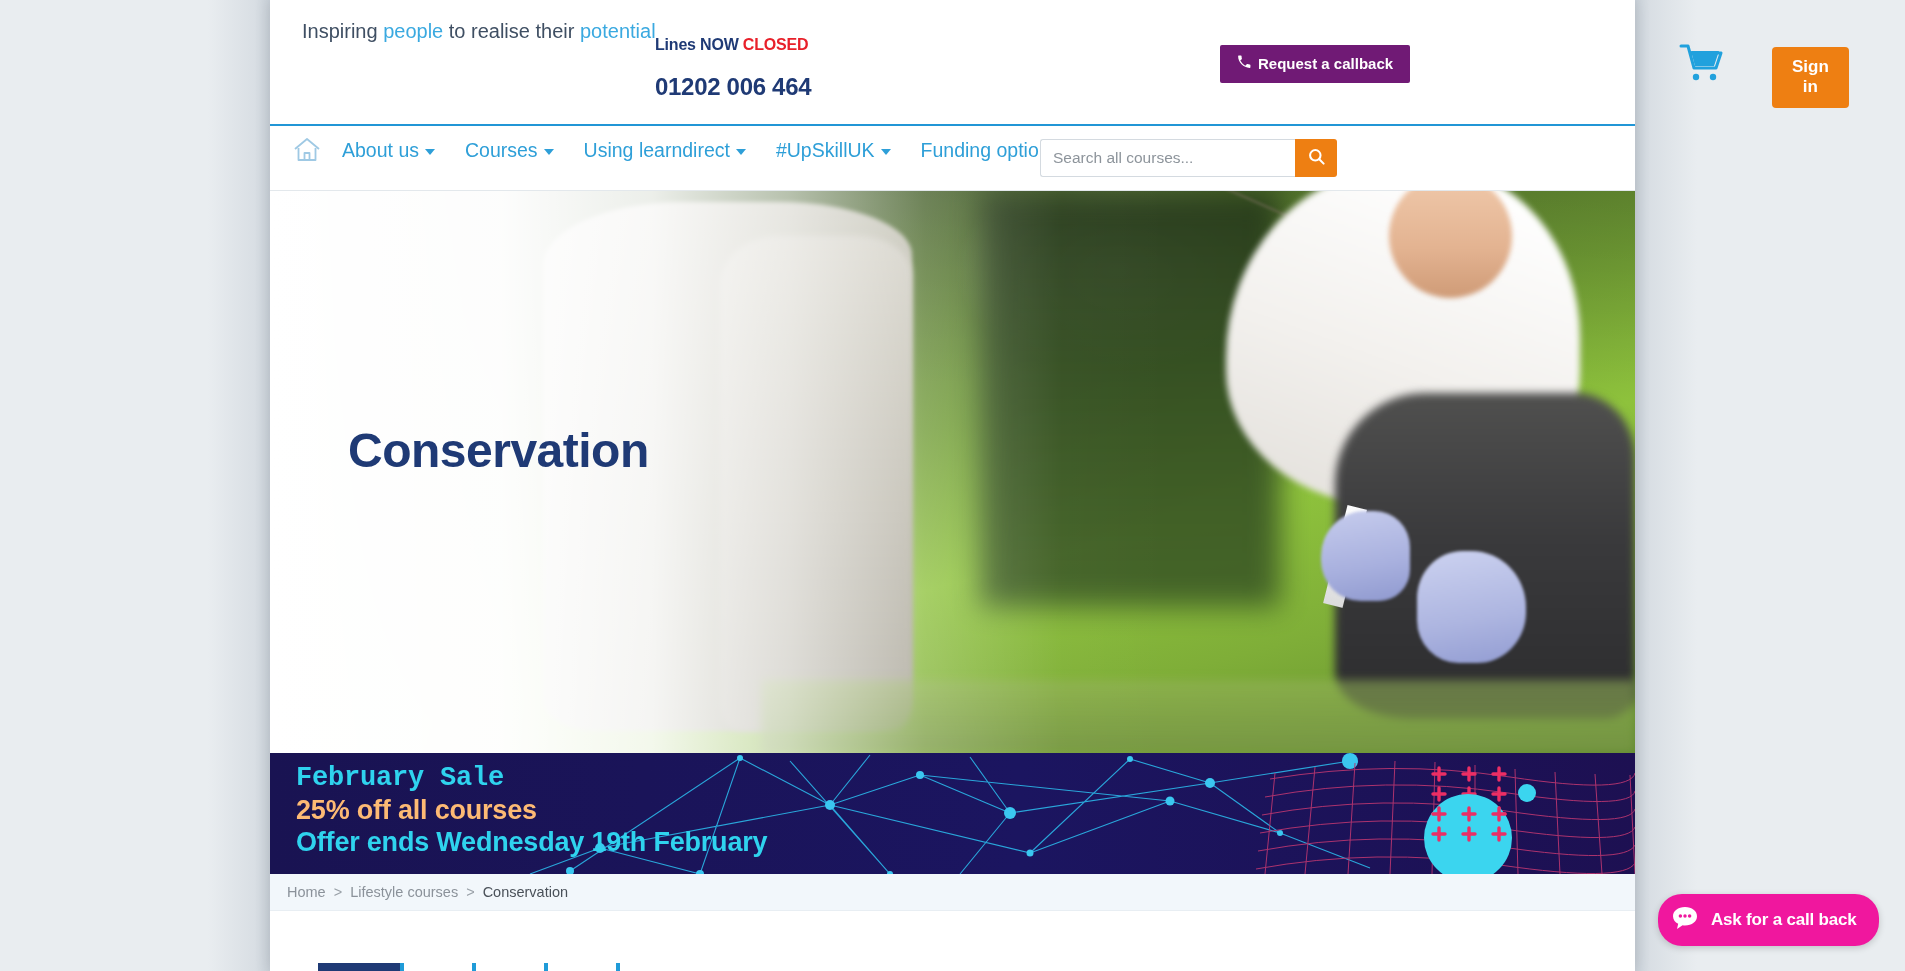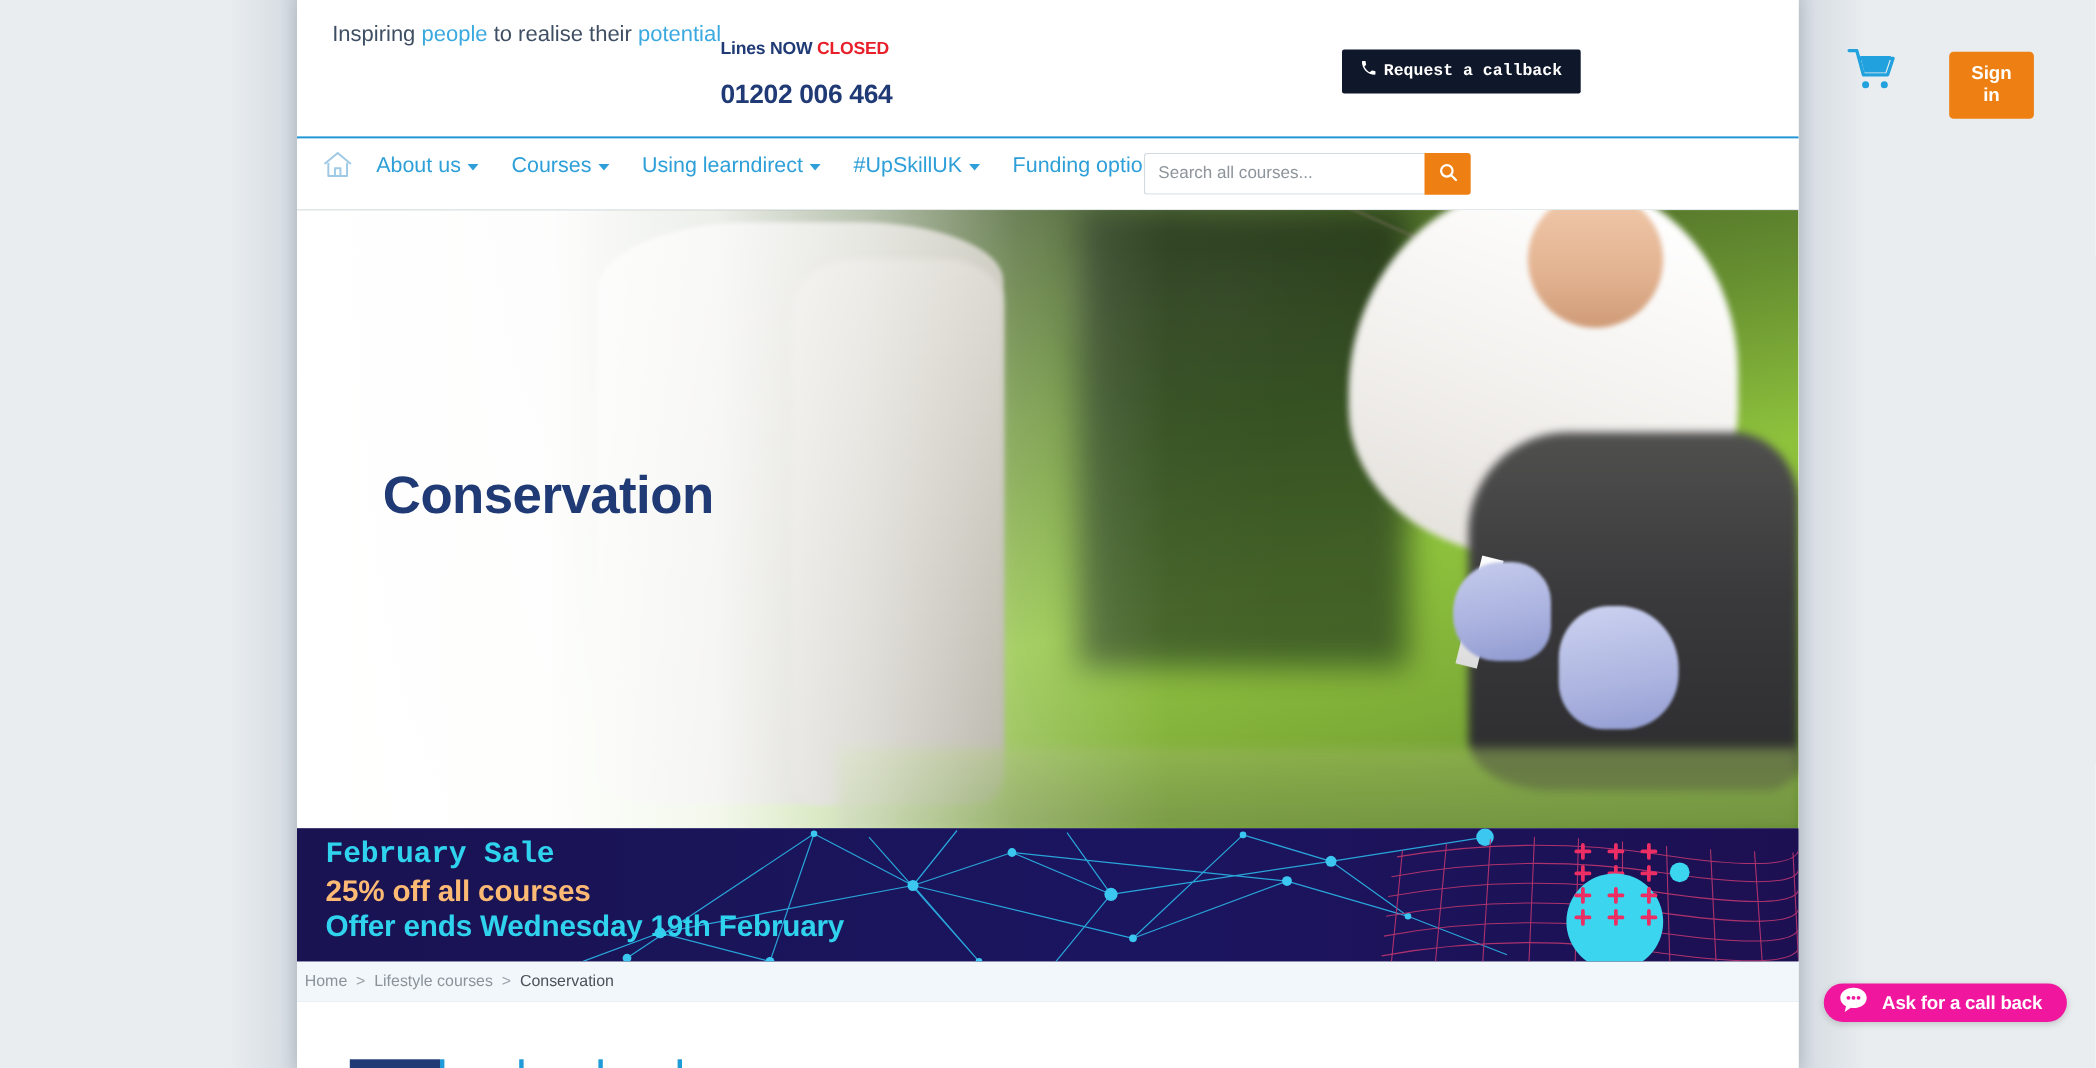--- a/index.html
+++ b/index.html
@@ -134,27 +134,27 @@
     font-weight: bold;
     color: #1f3a75;
     letter-spacing: -0.3px;
     margin-top: 19px;
   }
 
   .callback-btn {
     position: absolute;
     left: 950px;
     top: 45px;
-    background: #0f172a;
+    background: #701a75;
     color: #fff;
     border: 0;
     padding: 10px 17px 11px 17px;
     font-size: 15px;
     font-weight: bold;
-    font-family: Liberation Mono, monospace;
+    font-family: Liberation Sans, sans-serif;
     cursor: pointer;
     border-radius: 2px;
     display: flex;
     align-items: center;
     gap: 7px;
     white-space: nowrap;
   }
 
   .cart-icon {
     position: absolute;
@@ -443,21 +443,21 @@
     line-height: 1.18;
     letter-spacing: -0.2px;
   }
 
   
   #breadcrumb-bar {
     height: 36px;
     background: #f2f7fb;
     display: flex;
     align-items: center;
-    padding-left: 7px;
+    padding-left: 17px;
     font-size: 14.5px;
     color: #8b929a;
     gap: 8px;
     border-bottom: 1px solid #e8eef3;
   }
   .crumb { color: #8b929a; cursor: pointer; }
   .crumb.current { color: #4a5159; cursor: default; }
   .crumb-sep { color: #9aa1a8; }
 
   
@@ -485,21 +485,21 @@
     height: 12px;
     background: #1f9bd8;
   }
   .tab-gap { width: 68px; height: 12px; }
 
   
   #chat-widget {
     position: absolute;
     left: 1658px;
     top: 894px;
-    height: 35px;
+    height: 52px;
     background: #f0179e;
     border-radius: 24px;
     display: flex;
     align-items: center;
     padding: 0 22px 0 12px;
     gap: 11px;
     cursor: pointer;
     box-shadow: 0 2px 7px rgba(0,0,0,0.18);
   }
   .chat-label {

